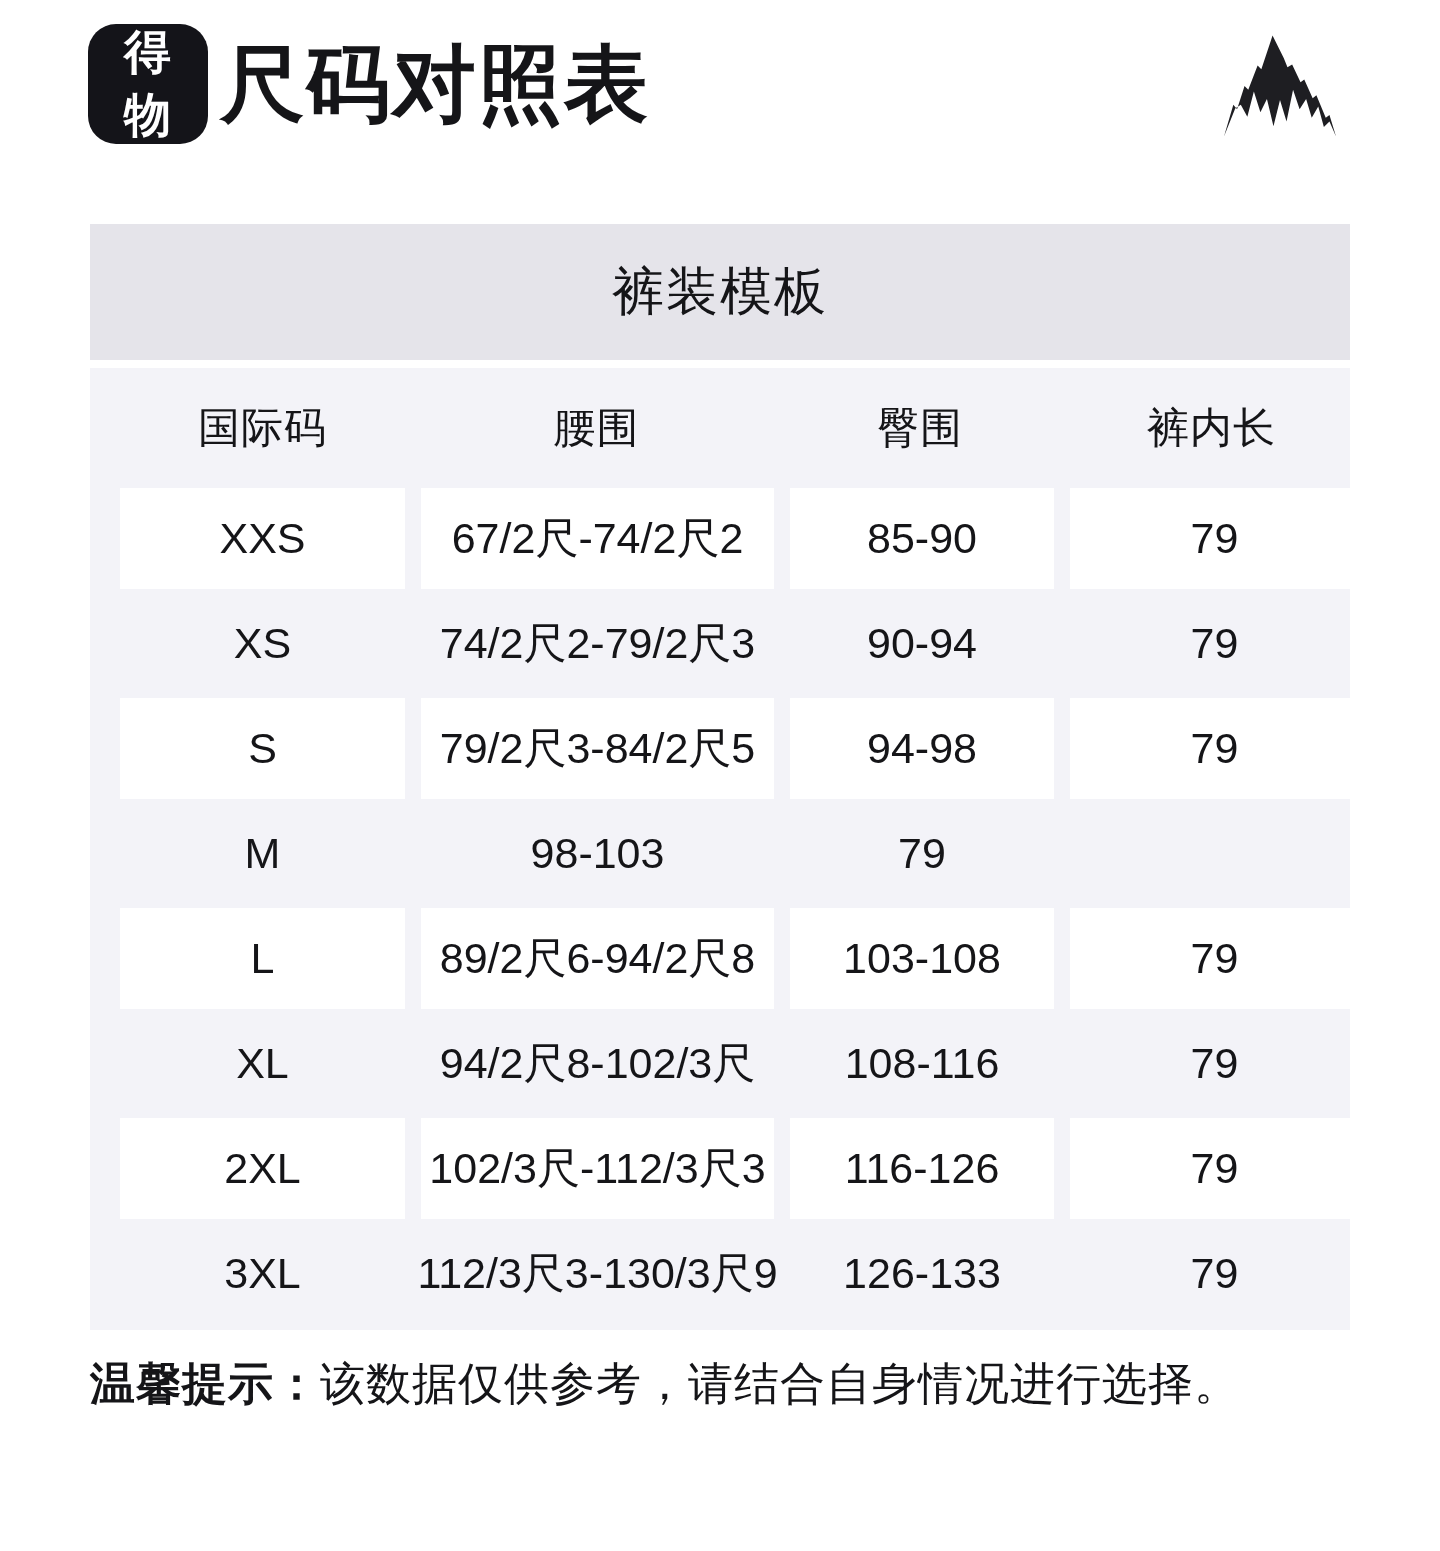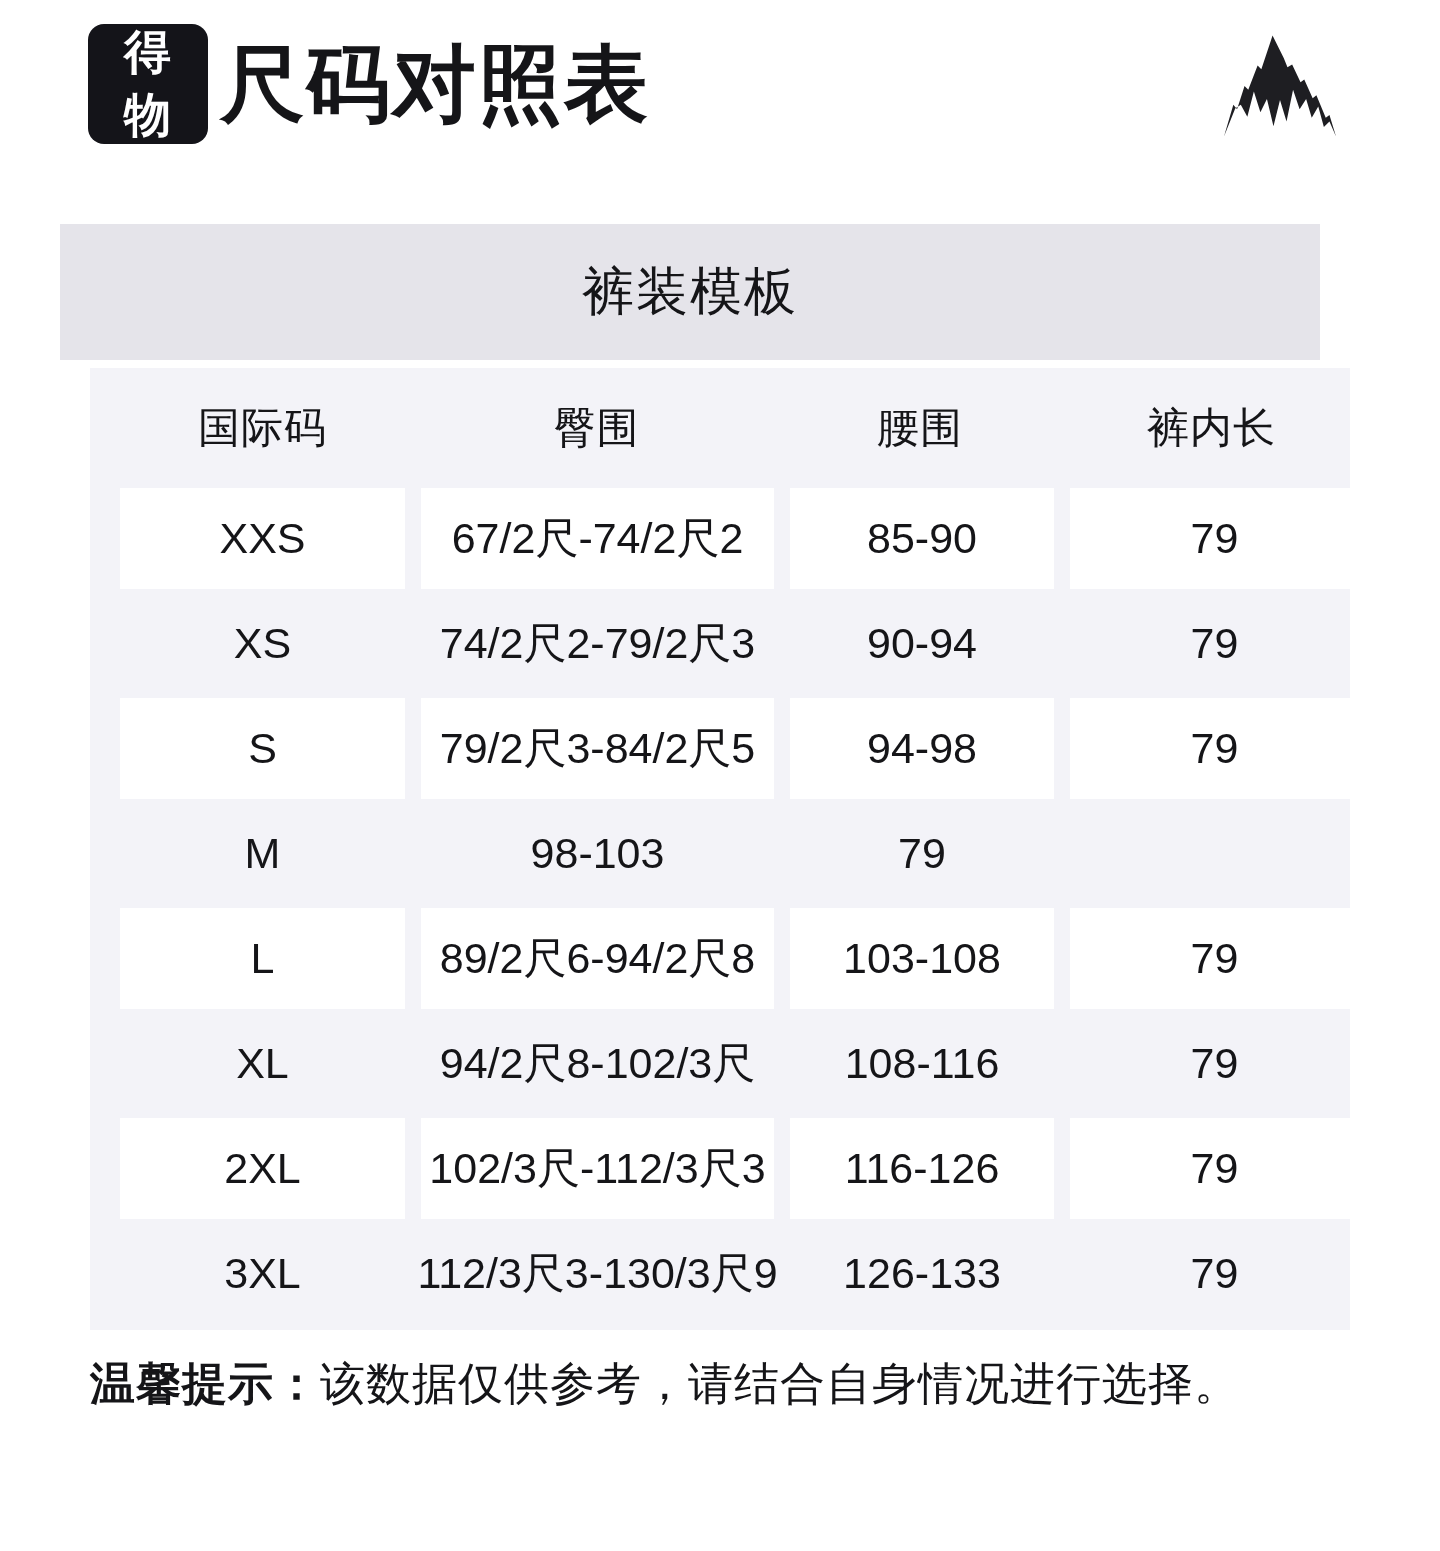--- a/index.html
+++ b/index.html
@@ -20,21 +20,21 @@
   
   .header {
     display: flex;
     align-items: center;
     margin: 23px 90px 0 88px;
     height: 122px;
   }
   .logo {
     width: 120px; height: 120px;
     background: var(--logo-bg);
-    border-radius: 16px;
+    border-radius: 28px;
     display: flex; align-items: center; justify-content: center;
     color: #ffffff;
     font-size: 47px;
     font-weight: 800;
     letter-spacing: 1px;
     flex: 0 0 auto;
     padding-left: 36px;
   }
   .page-title {
     margin-left: 12px;
@@ -47,21 +47,21 @@
   .mountain {
     margin-left: auto;
     width: 140px; height: 112px;
     margin-top: 4px;
     flex: 0 0 auto;
   }
   
   .band {
     width: 1260px;
     height: 136px;
-    margin: 79px 0 8px 60px;
+    margin: 79px 0 8px 90px;
     background: var(--band-bg);
     display: flex; align-items: center; justify-content: center;
     font-size: 52px;
     font-weight: 400;
     letter-spacing: 2px;
   }
   
   .panel {
     width: 1260px;
     margin-left: 90px;
@@ -118,22 +118,22 @@
 </div>
 
 <div class="band">
   <span>裤装模板</span>
 </div>
 
 <div class="panel">
 
   <div class="col-header">
     <div class="hcell">国际码</div>
+    <div class="hcell">腰围</div>
     <div class="hcell">臀围</div>
-    <div class="hcell">腰围</div>
     <div class="hcell">裤内长</div>
   </div>
 
   <div class="data-row alt">
     <div class="cell">XXS</div>
     <div class="cell">67/2尺-74/2尺2</div>
     <div class="cell">85-90</div>
     <div class="cell">79</div>
   </div>
 

